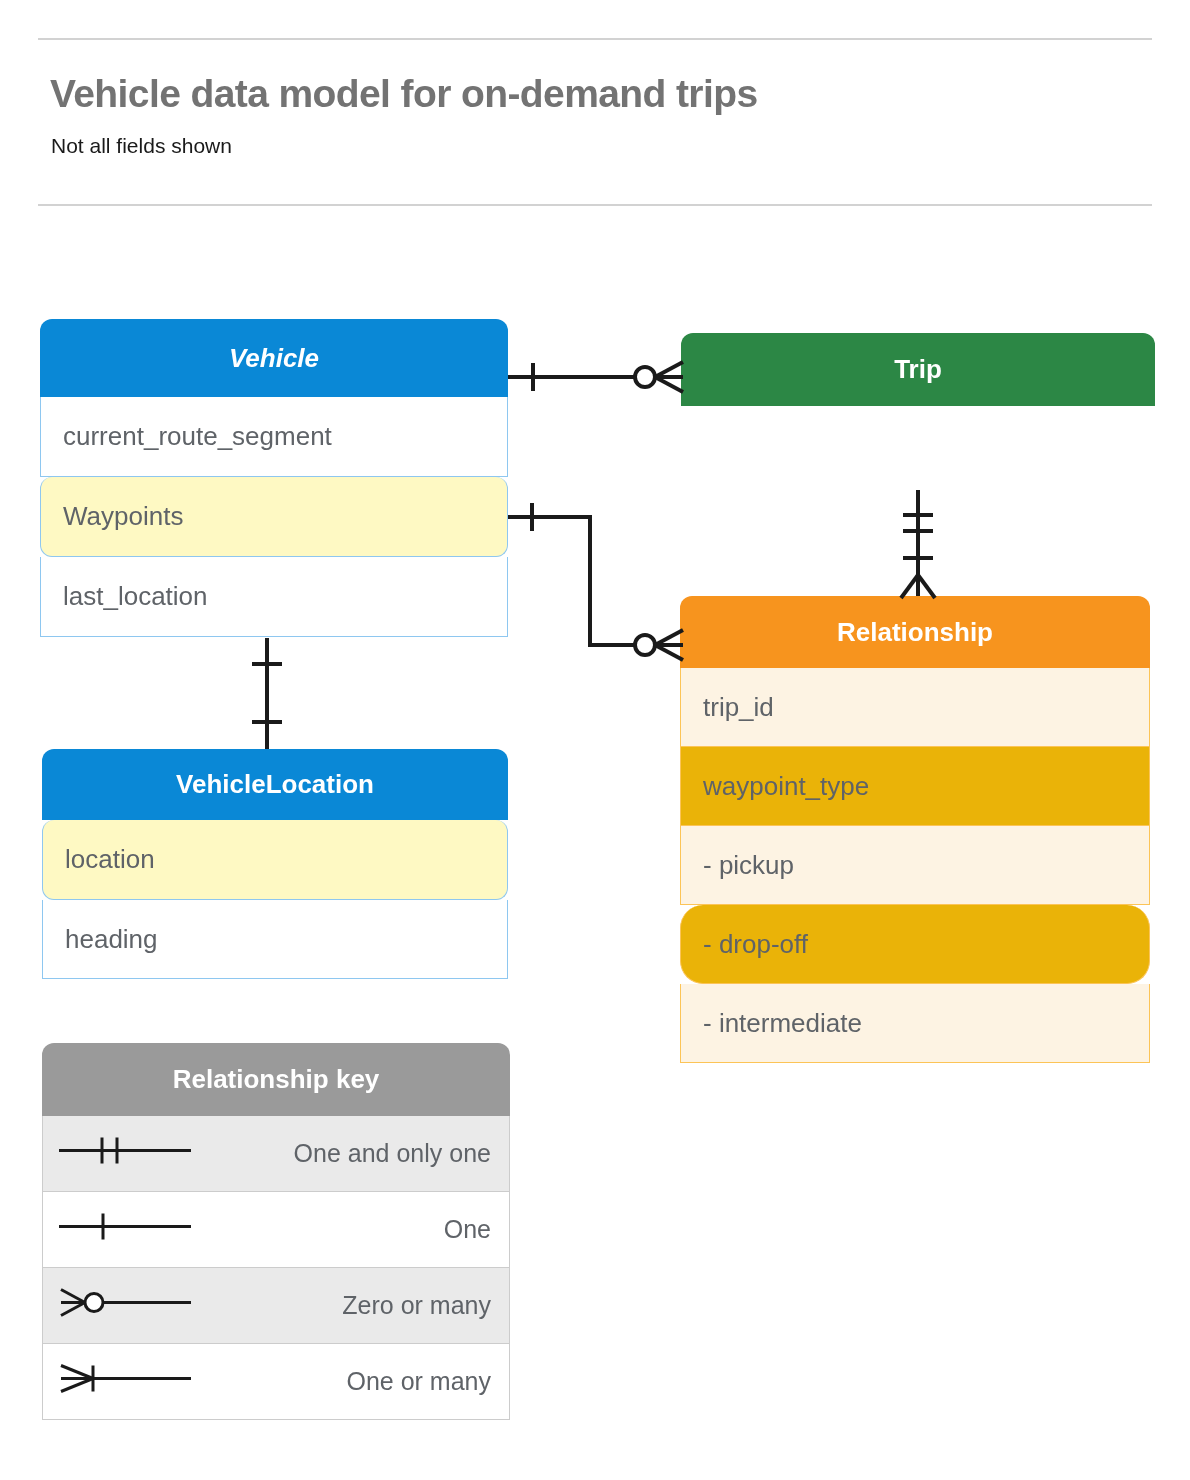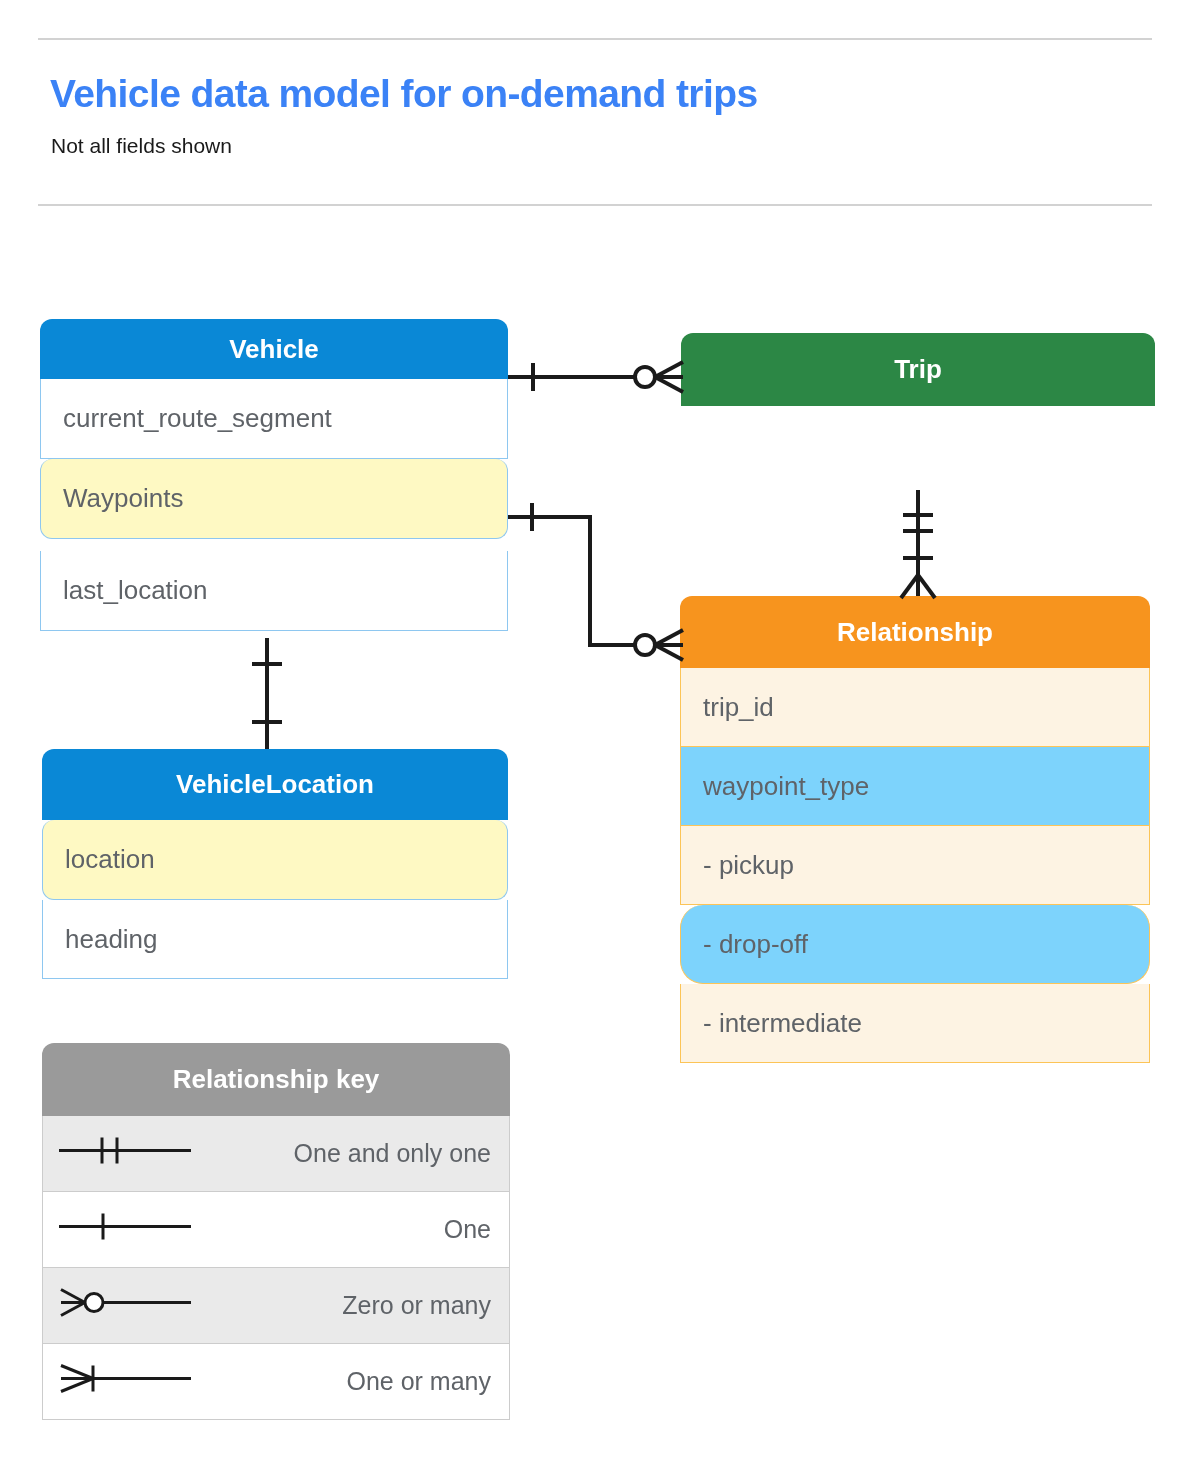--- a/index.html
+++ b/index.html
@@ -24,21 +24,21 @@
   }
   #rule-top { top: 38px; }
   #rule-bottom { top: 204px; }
 
   #page-title {
     position: absolute;
     left: 50px;
     top: 72px;
     font-size: 39px;
     font-weight: bold;
-    color: #3b82f6;
+    color: #737373;
     letter-spacing: -0.6px;
     white-space: nowrap;
   }
   #page-subtitle {
     position: absolute;
     left: 51px;
     top: 134px;
     font-size: 21px;
     color: #1a1a1a;
     white-space: nowrap;
@@ -74,21 +74,21 @@
   .theme-blue .entity-row { border: 1px solid #8ec7f0; border-top: none; background: #ffffff; }
   .theme-blue .entity-row.alt { background: #fef9c3; border-radius: 12px; }
 
   
   .theme-green .entity-header { background: #2c8745; }
   .theme-green .entity-row { border: 1px solid #a9d5b4; border-top: none; background: #ffffff; }
   .theme-green .entity-row.alt { background: #eaf4ed; }
 
   
   .theme-orange .entity-header { background: #f7941e; }
-  .theme-orange .entity-row { border: 1px solid #fcc457; border-top: none; background: #7dd3fc; }
+  .theme-orange .entity-row { border: 1px solid #fcc457; border-top: none; background: #eab308; }
   .theme-orange .entity-row.alt { background: #fdf3e3; }
 
   
   .theme-gray .entity-header { background: #9a9a9a; border-radius: 12px 12px 0 0; }
   .theme-gray .entity-row { border: 1px solid #cccccc; border-top: none; background: #ffffff; padding-left: 0; }
   .theme-gray .entity-row.alt { background: #eaeaea; }
 
   .legend-row { justify-content: flex-end; }
   .legend-sym {
     position: absolute;
@@ -115,30 +115,30 @@
 </head>
 <body>
 
 <div class="hdr-rule" id="rule-top"></div>
 <div class="hdr-rule" id="rule-bottom"></div>
 
 <div id="page-title">Vehicle data model for on-demand trips</div>
 <div id="page-subtitle">Not all fields shown</div>
 
 <div class="entity theme-blue" style="left:40px; top:319px; width:468px;">
-  <div class="entity-header" style="height:60px;">
+  <div class="entity-header" style="height:78px;font-style:italic;">
     <span>Vehicle</span>
   </div>
   <div class="entity-row" style="height:80px;">
     <span>current_route_segment</span>
   </div>
   <div class="entity-row alt" style="height:80px;">
     <span>Waypoints</span>
   </div>
-  <div class="entity-row" style="height:80px;margin-top:12px;">
+  <div class="entity-row" style="height:80px;">
     <span>last_location</span>
   </div>
 </div>
 
 <div class="entity theme-green" style="left:681px; top:333px; width:474px;">
   <div class="entity-header" style="height:73px;">
     <span>Trip</span>
   </div>
 </div>
 

